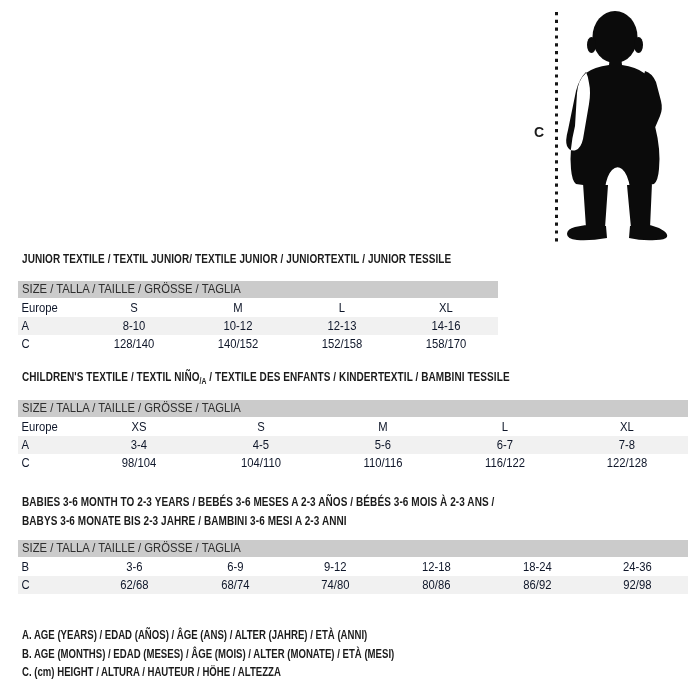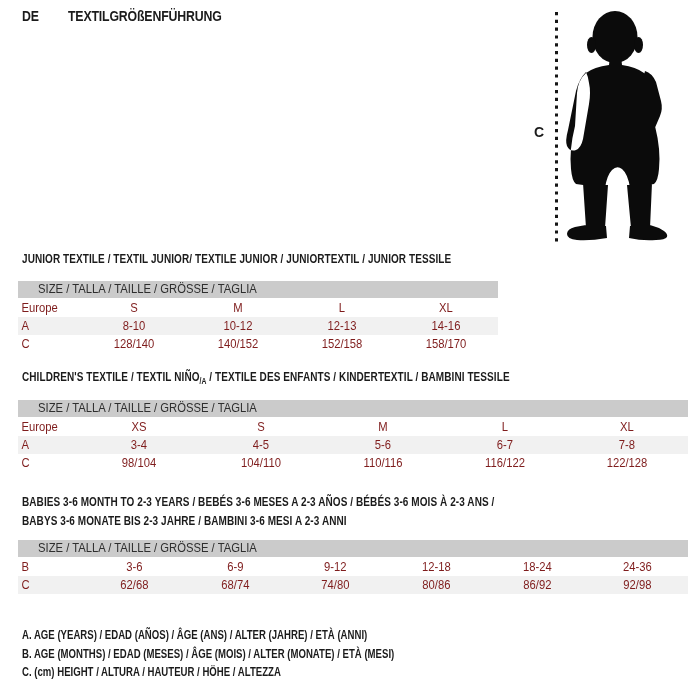--- a/index.html
+++ b/index.html
@@ -19,46 +19,42 @@
   
   .sec-title{font-size:12.5px;font-weight:700;line-height:19px;white-space:nowrap;
     transform:scaleX(.8);transform-origin:0 0;letter-spacing:.1px}
   .sub{font-size:8.5px;position:relative;top:2.5px}
 
   
   .table{left:18px}
   .t1{width:480px}
   .t2,.t3{width:670px}
   .band{height:17px;line-height:17px;background:var(--table-header-bg,#cbcbcb);
-    font-size:12.5px;color:#2e2e2e;padding-left:20px;margin-bottom:1px}
+    font-size:12.5px;color:#2e2e2e;padding-left:4px;margin-bottom:1px}
   .band span{display:inline-block;transform:scaleX(.9);transform-origin:0 50%;white-space:nowrap}
-  .row{display:grid;height:18px;line-height:18px;font-size:12.8px;color:#7f1d1d}
+  .row{display:grid;height:18px;line-height:18px;font-size:12.8px;color:#0f172a}
   .t1 .row{grid-template-columns:64px repeat(4,1fr)}
   .t2 .row{grid-template-columns:60px repeat(5,1fr)}
   .t3 .row{grid-template-columns:66px repeat(6,1fr)}
   .cell{text-align:center;transform:scaleX(.88)}
   .cell.lab{text-align:left;padding-left:4px;transform-origin:0 50%}
   .shaded{background:var(--row-shaded-bg,#f1f1f1)}
 
   
   .notes{left:22px;top:626px;font-size:12px;font-weight:700;line-height:18.5px;
     white-space:nowrap;transform:scaleX(.8);transform-origin:0 0}
 
   
   .figure{left:520px;top:0;width:180px;height:252px}
   .clabel{left:534px;top:124px;font-size:14px;font-weight:700}
 </style>
 </head>
 <body>
 
 <div class="abs lang">
-  <div class="lang-row">
-    <span class="lang-code"><span class="cond">DE</span></span>
-    <span class="cond">TEXTILGRÖßENFÜHRUNG</span>
-  </div>
 </div>
 
 <div class="abs figure">
   <svg width="180" height="252" viewBox="0 0 180 252">
     <line x1="36.5" y1="12" x2="36.5" y2="246" stroke="#151515" stroke-width="3" stroke-dasharray="3.2 4.6"></line>
     <g fill="var(--silhouette,#0b0b0b)">
       <ellipse cx="95" cy="37" rx="22.5" ry="26"></ellipse>
       <ellipse cx="71.5" cy="45" rx="4.5" ry="8"></ellipse>
       <ellipse cx="118.5" cy="45" rx="4.5" ry="8"></ellipse>
       <path d="M90,56 L101,56 L102,65 Q116,67 124,73 Q132,80 133,93 L135,126 Q141,150 139,169 Q138,181 134,184 L110,188 Q108,174 102,169 Q97,165 92,170 Q87,175 85,188 L56,184 Q52,181 51,169 Q49,150 55,126 L57,93 Q58,80 66,73 Q74,67 89,65 Z

